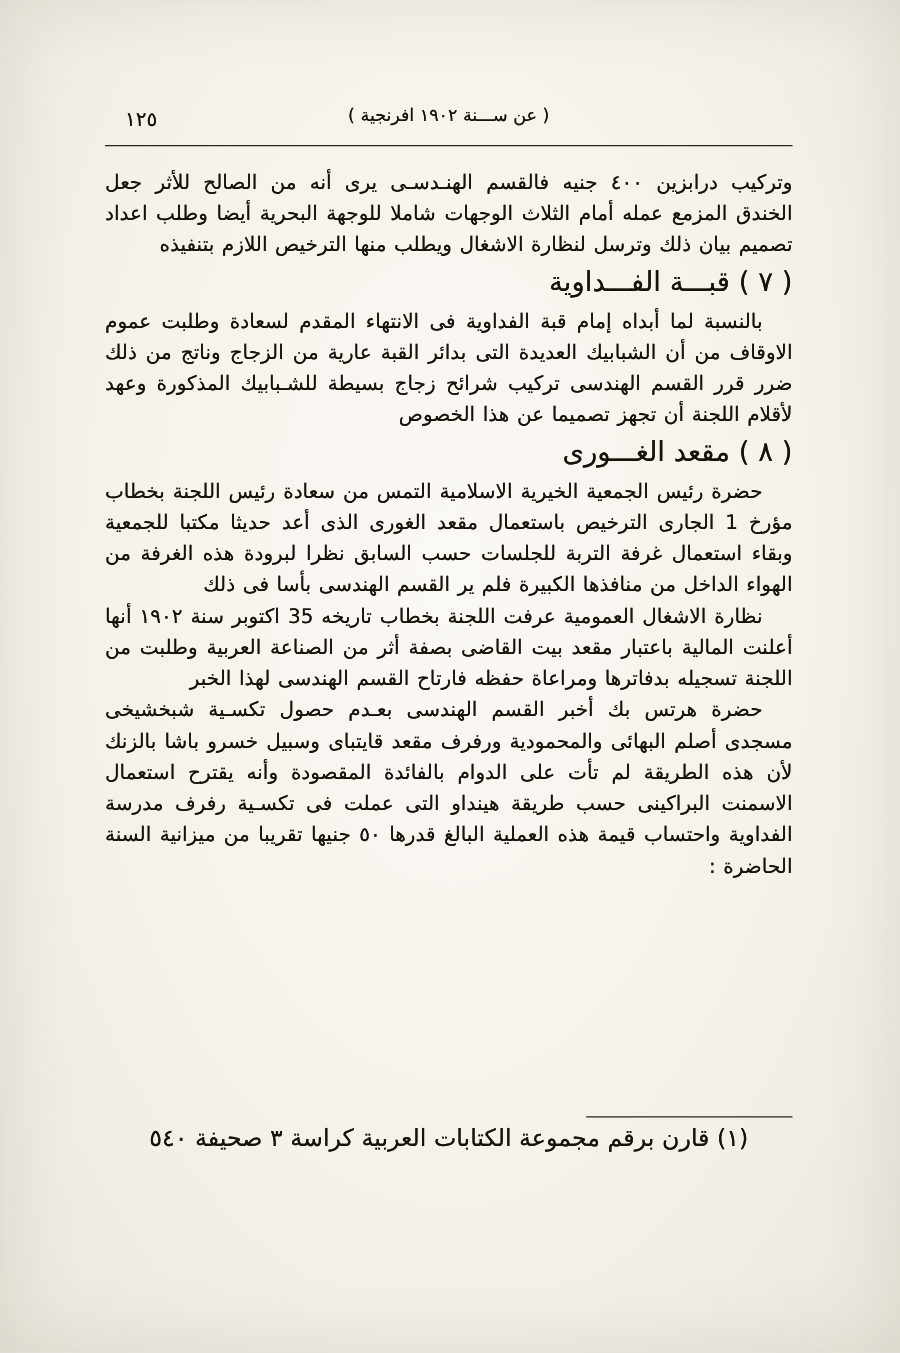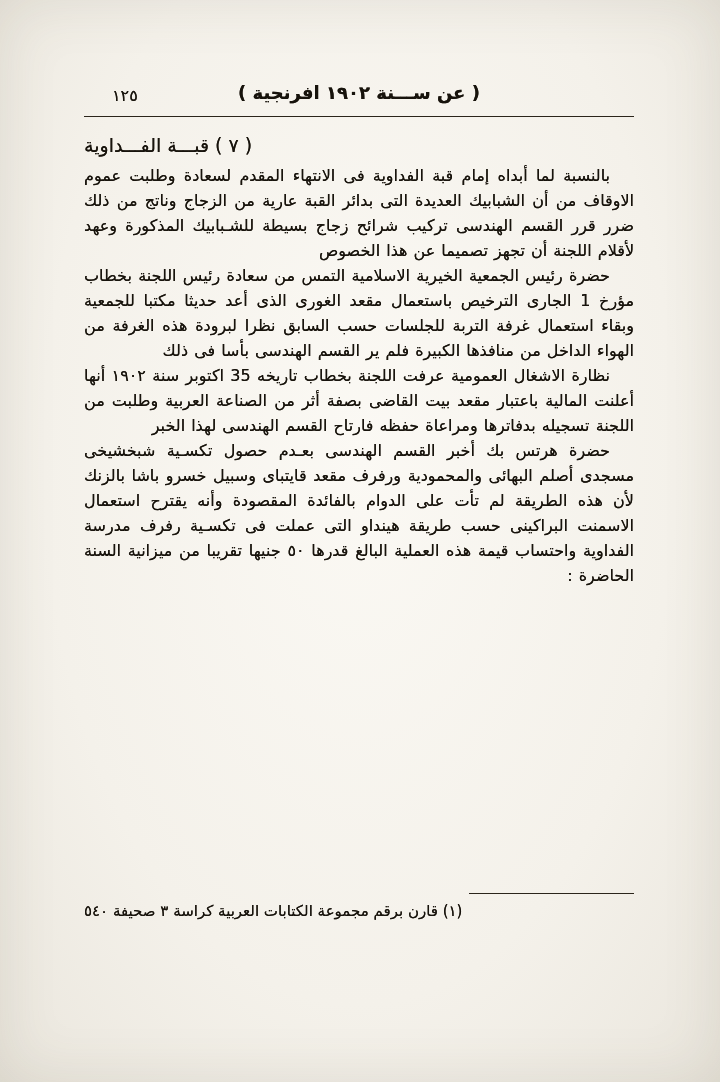--- a/index.html
+++ b/index.html
@@ -28,86 +28,88 @@
     direction: rtl;
     text-shadow: 0 0 0.5px rgba(25,18,8,0.85);
   }
   .page-header {
     position: relative;
     text-align: center;
     height: 30px;
   }
   .header-title {
     display: inline-block;
-    font-size: 18px;
-    font-weight: bold;
+    font-size: 14px;
+    font-weight: normal;
     letter-spacing: 0.5px;
   }
   .page-number {
     position: absolute;
-    left: 28px;
+    left: 16px;
     top: 4px;
     font-size: 16px;
   }
   .header-rule {
     border: 0;
     border-top: 1.5px solid #2b251b;
     margin: 4px 0 16px 0;
   }
   .para {
     font-size: 16px;
     line-height: 25px;
     text-align: justify;
     margin: 0;
     text-indent: 24px;
     word-spacing: 1px;
   }
   .para.first { text-indent: 0; }
   .sec-heading {
-    font-size: 19px;
+    font-size: 22px;
     line-height: 25px;
-    text-align: left;
+    text-align: right;
     margin: 6px 0 5px 0;
   }
   .footnote {
     position: absolute;
     top: 893px;
     right: 86px;
     left: 84px;
     direction: rtl;
     text-shadow: 0 0 0.5px rgba(25,18,8,0.85);
   }
   .footnote-rule {
     width: 165px;
     border: 0;
     border-top: 1.3px solid #2b251b;
     margin: 0 0 7px auto;
   }
   .footnote-text {
-    font-size: 15px;
+    font-size: 19px;
     line-height: 21px;
-    text-align: left;
+    text-align: center;
   }
 </style>
 </head>
 <body>
 
 <div class="scan-page">
 
   <div class="content">
 
     <div class="page-header">
       <span class="header-title">( عن ســـنة ١٩٠٢ افرنجية )</span>
       <span class="page-number">١٢٥</span>
     </div>
     <hr class="header-rule">
 
     <div>
+      <p class="para first">وتركيب درابزين ٤٠٠ جنيه فالقسم الهنـدسـى يرى أنه من الصالح للأثر جعل الخندق المزمع عمله أمام الثلاث الوجهات شاملا للوجهة البحرية أيضا وطلب اعداد تصميم بيان ذلك وترسل لنظارة الاشغال ويطلب منها الترخيص اللازم بتنفيذه</p>
       <div class="sec-heading">( ٧ )  قبـــة الفـــداوية</div>
       <p class="para">بالنسبة لما أبداه إمام قبة الفداوية فى الانتهاء المقدم لسعادة وطلبت عموم الاوقاف من أن الشبابيك العديدة التى بدائر القبة عارية من الزجاج وناتج من ذلك ضرر قرر القسم الهندسى تركيب شرائح زجاج بسيطة للشـبابيك المذكورة وعهد لأقلام اللجنة أن تجهز تصميما عن هذا الخصوص</p>
+      <div class="sec-heading">( ٨ )  مقعد الغـــورى</div>
       <p class="para">حضرة رئيس الجمعية الخيرية الاسلامية التمس من سعادة رئيس اللجنة بخطاب مؤرخ 1 الجارى الترخيص باستعمال مقعد الغورى الذى أعد حديثا مكتبا للجمعية وبقاء استعمال غرفة التربة للجلسات حسب السابق نظرا لبرودة هذه الغرفة من الهواء الداخل من منافذها الكبيرة فلم ير القسم الهندسى بأسا فى ذلك</p>
       <p class="para">نظارة الاشغال العمومية عرفت اللجنة بخطاب تاريخه 35 اكتوبر سنة ١٩٠٢ أنها أعلنت المالية باعتبار مقعد بيت القاضى بصفة أثر من الصناعة العربية وطلبت من اللجنة تسجيله بدفاترها ومراعاة حفظه فارتاح القسم الهندسى لهذا الخبر</p>
       <p class="para">حضرة هرتس بك أخبر القسم الهندسى بعـدم حصول تكسـية شبخشيخى مسجدى أصلم البهائى والمحمودية ورفرف مقعد قايتباى وسبيل خسرو باشا بالزنك لأن هذه الطريقة لم تأت على الدوام بالفائدة المقصودة وأنه يقترح استعمال الاسمنت البراكينى حسب طريقة هينداو التى عملت فى تكسـية رفرف مدرسة الفداوية واحتساب قيمة هذه العملية البالغ قدرها ٥٠ جنيها تقريبا من ميزانية السنة الحاضرة :</p>
     </div>
 
   </div>
 
   <div class="footnote">
     <hr class="footnote-rule">
     <div class="footnote-text">(١) قارن برقم مجموعة الكتابات العربية كراسة ٣ صحيفة ٥٤٠</div>

